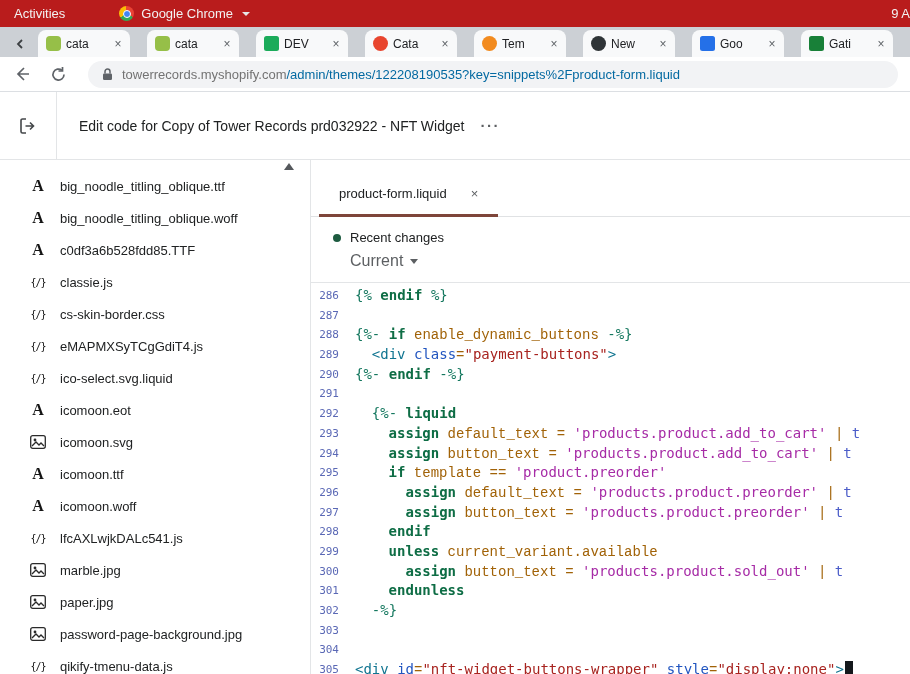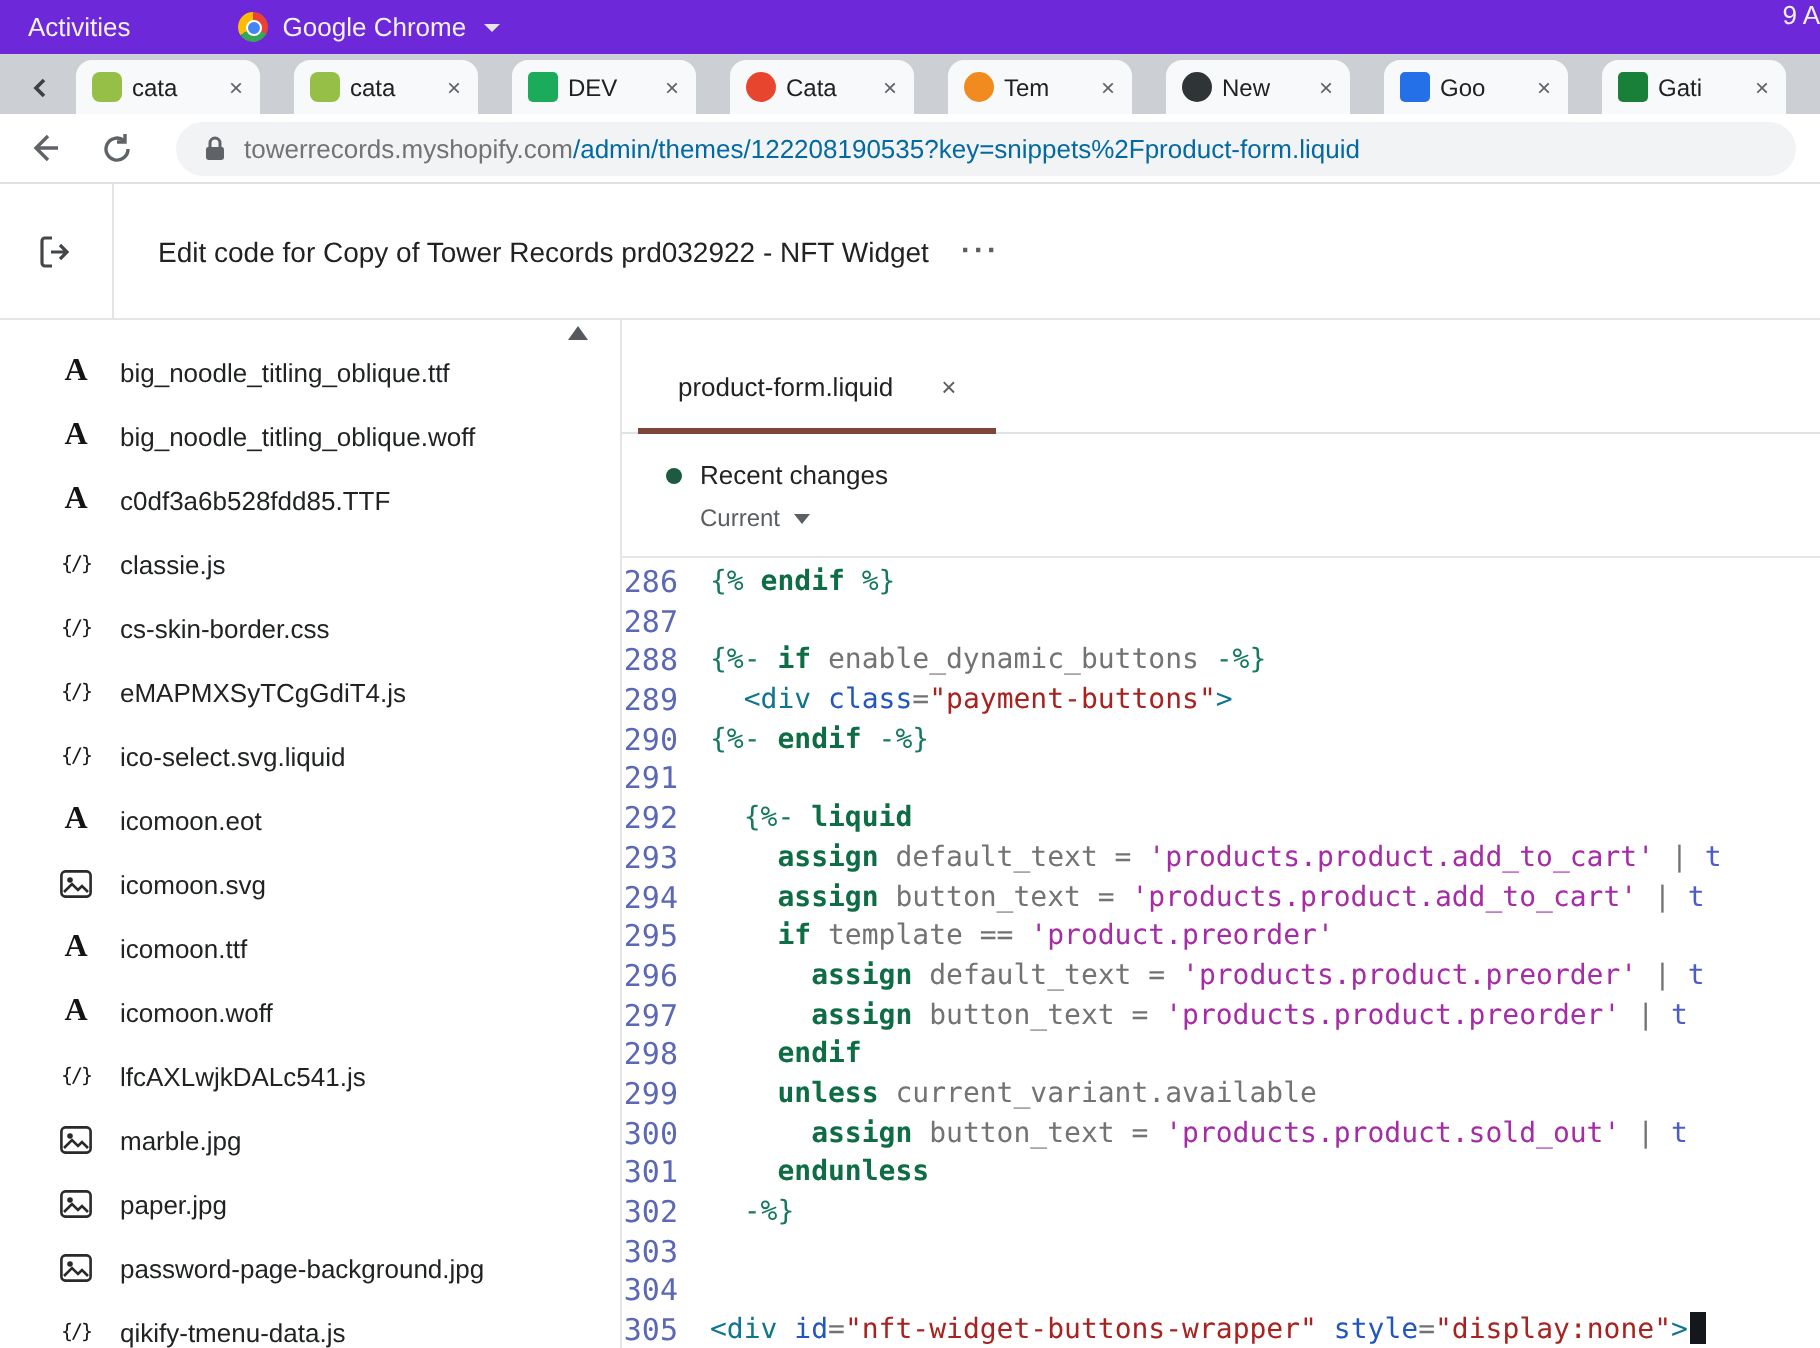--- a/index.html
+++ b/index.html
@@ -4,21 +4,21 @@
 <style>
   * { box-sizing: border-box; }
   html,body { margin:0; padding:0; }
   body {
     width:910px; height:674px; overflow:hidden; position:relative;
     background:#ffffff; font-family:"Liberation Sans", sans-serif;
     -webkit-font-smoothing:antialiased;
   }
 
   
-  .os-bar { height:27px; background:#6d28d9; color:#f2f2f2; display:flex; font-size:13px; }
+  .os-bar { height:27px; background:#b91c1c; color:#f2f2f2; display:flex; align-items:center; font-size:13px; }
   .os-activities { padding:0 14px; height:100%; display:flex; align-items:center; }
   .os-app { display:flex; align-items:center; gap:7px; margin-left:40px; }
   .chrome-logo { width:15px; height:15px; border-radius:50%; position:relative; flex:none;
     background: conic-gradient(#ea4335 0 33%, #34a853 0 66%, #fbbc05 0 100%); }
   .chrome-logo::after { content:""; position:absolute; inset:3.5px; background:#4285f4; border-radius:50%; border:1.5px solid #ffffff; }
   .os-caret { width:0; height:0; border-left:4px solid transparent; border-right:4px solid transparent; border-top:4px solid #e6e6e6; margin-left:2px; }
   .os-status { margin-left:auto; white-space:nowrap; padding-left:6px; }
 
   
   .tab-strip { height:30px; background:#ccd0d5; display:flex; align-items:flex-end; padding-left:2px; overflow:hidden; }
@@ -59,30 +59,30 @@
 
   
   .editor-panel { flex:1; min-width:0; border-left:1px solid #e3e5e7; display:flex; flex-direction:column; padding-top:13px; }
   .editor-tabs { height:44px; border-bottom:1px solid #e0e2e4; display:flex; padding-left:8px; flex:none; }
   .editor-tab { display:flex; align-items:center; padding:0 20px; gap:24px; font-size:13px; color:#202223;
     border-bottom:3px solid #7e453a; margin-bottom:-1px; }
   .etab-close { color:#5c5f62; font-size:13px; }
   .versions { padding:13px 0 12px 22px; flex:none; }
   .vc-row1 { display:flex; align-items:center; gap:9px; font-size:13px; color:#202223; }
   .dot { width:8px; height:8px; border-radius:50%; background:#1d5b40; flex:none; }
-  .vc-row2 { margin-left:17px; margin-top:7px; font-size:12px; color:#5c5f62; display:flex; align-items:center; gap:7px; }
+  .vc-row2 { margin-left:17px; margin-top:7px; font-size:16px; color:#5c5f62; display:flex; align-items:center; gap:7px; }
   .caret-down { width:0; height:0; border-left:4px solid transparent; border-right:4px solid transparent; border-top:5px solid #5c5f62; }
 
   
   .code-area { flex:1; border-top:1px solid #e3e5e7; overflow:hidden; padding-top:3px;
     font-family:"DejaVu Sans Mono", monospace; font-size:14px; }
   .code-line { display:flex; height:19.7px; line-height:19.7px; }
-  .ln { width:39px; padding-right:11px; flex:none; text-align:right; color:#5a68b5; font-size:15px; }
+  .ln { width:39px; padding-right:11px; flex:none; text-align:right; color:#5a68b5; font-size:11px; }
   .code-text { white-space:pre; padding-left:5px; }
-  .tk-pl   { color:#737373; }
+  .tk-pl   { color:#a16207;font-family:Liberation Mono, monospace; }
   .tk-tag  { color:#15785f; }
   .tk-kw   { color:#0e6d45; font-weight:bold; }
   .tk-htag { color:#0f7490; }
   .tk-str  { color:#a62ba6; }
   .tk-attr { color:#2155c0; }
   .tk-aval { color:#a8231f; }
   .tk-flt  { color:#4c5dc9; }
   .cursor { display:inline-block; width:8px; height:16px; background:#14181c; vertical-align:-3px; margin-left:1px; }
 
   svg { display:block; }

